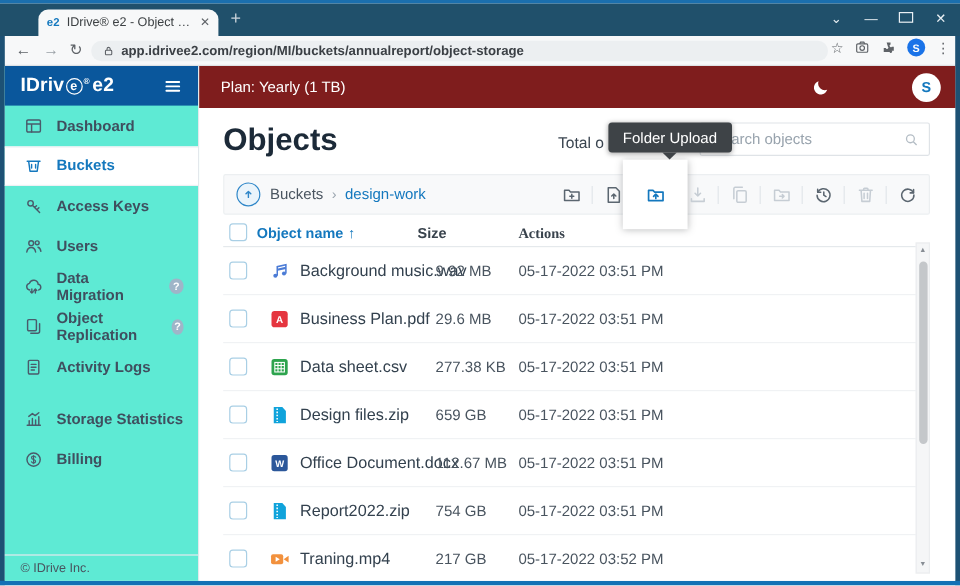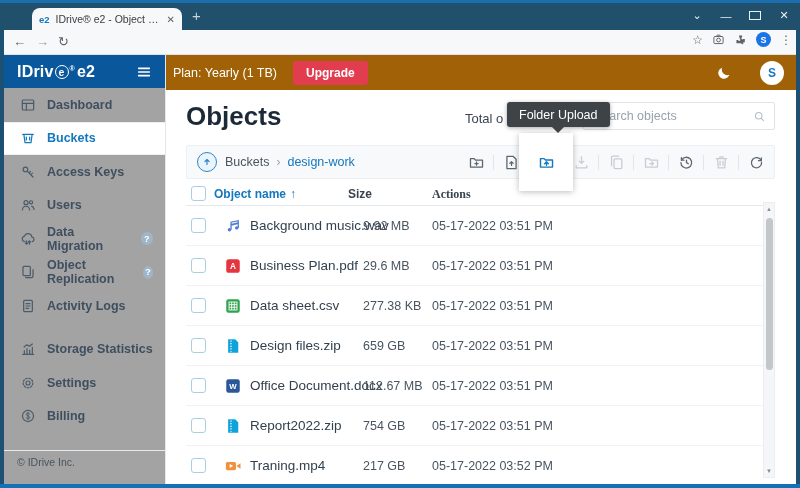--- a/index.html
+++ b/index.html
@@ -32,41 +32,41 @@
   .omni-lock{width:9px;height:9px;color:#5F6368;flex:0 0 auto;}
   .omni-url{font-size:11px;font-weight:bold;color:#3A3F44;white-space:nowrap;overflow:hidden;}
   .chrome-right{position:absolute;right:8px;top:2px;display:flex;align-items:center;gap:9px;}
   .cr-star{font-size:12px;color:#5F6368;}
   .cr-ic{width:13px;height:13px;color:#5F6368;}
   .cr-avatar{width:15px;height:15px;border-radius:50%;background:#1A73E8;color:#fff;font-size:9px;font-weight:bold;
              display:flex;align-items:center;justify-content:center;}
   .cr-dots{font-size:12px;color:#5F6368;}
 
   
-  .sidebar{position:absolute;left:4px;top:55px;width:162px;bottom:4px;background:#a3a3a3;border-right:1px solid #E3E8EC;}
+  .sidebar{position:absolute;left:4px;top:55px;width:162px;bottom:4px;background:#5eead4;border-right:1px solid #E3E8EC;}
   .side-logo{height:33px;background:#0A579C;display:flex;align-items:center;justify-content:space-between;padding:0 13px;}
   .logo-txt{color:#fff;font-weight:bold;font-size:16px;letter-spacing:.2px;display:flex;align-items:center;}
   .logo-e{display:inline-flex;align-items:center;justify-content:center;width:14px;height:14px;border:1.4px solid #fff;
           border-radius:50%;font-size:10.5px;margin:0 0 0 1px;}
   .logo-reg{font-size:7px;vertical-align:super;margin:-6px 2px 0 1px;}
   .hamburger{width:16px;height:16px;color:#fff;}
   .sitem{height:33.5px;display:flex;align-items:center;padding-left:16px;gap:11px;color:#3F4F5F;
          font-size:12.5px;font-weight:bold;cursor:default;}
   .sitem .sicon{width:16px;height:16px;color:#4A5B6B;flex:0 0 auto;}
   .sitem.active{background:#fff;color:#1478BE;border-top:1px solid #EDF1F4;border-bottom:1px solid #EDF1F4;}
   .sitem.active .sicon{color:#1478BE;}
   .sitem.g2{}
   .help{margin-left:auto;margin-right:12px;width:13px;height:13px;border-radius:50%;background:#9FB5C8;color:#fff;
         font-size:9px;font-weight:bold;display:flex;align-items:center;justify-content:center;}
-  .side-footer{position:absolute;left:0;right:0;bottom:0;height:34px;border-top:1px solid #E5EAEE;
+  .side-footer{position:absolute;left:0;right:0;bottom:0;height:22px;border-top:1px solid #E5EAEE;
                font-size:10.5px;color:#49545F;padding:5px 0 0 13px;}
 
   
-  .topbar{position:absolute;left:166px;right:4px;top:55px;height:35px;background:#a16207;
-          display:flex;align-items:center;padding:0 12px 0 7px;}
+  .topbar{position:absolute;left:166px;right:4px;top:55px;height:35px;background:#7f1d1d;
+          display:flex;align-items:center;padding:0 12px 0 18px;gap:40px;}
   .plan{color:#fff;font-size:12.5px;}
   .upgrade{margin-left:16px;background:#E23C4F;color:#fff;font-size:12px;font-weight:bold;border:none;
            padding:5px 13px;border-radius:3px;}
   .tb-spacer{flex:1;}
   .moon{width:16px;height:16px;color:#fff;margin-right:28px;}
   .tb-avatar{width:24px;height:24px;border-radius:50%;background:#fff;color:#1478BE;font-size:12px;font-weight:bold;
              display:flex;align-items:center;justify-content:center;}
 
   
   .main{position:absolute;left:166px;right:4px;top:90px;bottom:4px;background:#fff;overflow:hidden;}
@@ -138,20 +138,29 @@
     <span class="tab-fav">e2</span>
     <span class="tab-title">IDrive® e2 - Object storage</span>
     <span class="tab-close">✕</span>
   </div>
   <div class="newtab">+</div>
 
   <div class="chrome-toolbar">
     <span class="nav-glyph" style="left:13px">←</span>
     <span class="nav-glyph" style="left:36px;color:#9AA0A6">→</span>
     <span class="nav-glyph" style="left:58px">↻</span>
+    <div class="omnibox">
+      <span class="omni-lock">
+        <svg viewBox="0 0 24 24" fill="none" stroke="currentColor" stroke-width="2.4">
+            <rect x="5" y="10.5" width="14" height="10" rx="2"></rect>
+            <path d="M8.5 10.5V7.5a3.5 3.5 0 0 1 7 0v3"></path>
+          </svg>
+      </span>
+      <span class="omni-url">app.idrivee2.com/region/MI/buckets/annualreport/object-storage</span>
+    </div>
     <div class="chrome-right">
       <span class="cr-star">☆</span>
       <span class="cr-ic">
         <svg viewBox="0 0 24 24" fill="none" stroke="currentColor" stroke-width="1.8">
             <rect x="3.5" y="6.5" width="17" height="13" rx="2"></rect>
             <circle cx="12" cy="13" r="3.5"></circle>
             <path d="M8 6.5L9.5 4h5L16 6.5"></path>
           </svg>
       </span>
       <span class="cr-ic">
@@ -255,42 +264,32 @@
             <svg viewBox="0 0 24 24" fill="none" stroke="currentColor" stroke-width="1.8" stroke-linecap="round" stroke-linejoin="round">
               <path d="M4 20h16.5M6.5 20v-5.5M10.5 20v-8.5M14.5 20v-6.5M18.5 20V9.5"></path>
               <path d="M6 9l4.5-3.5L14 8l4.5-3.5"></path>
             </svg>
           </span>
           <span class="slabel">Storage Statistics</span>
         </div>
         <div class="sitem g2">
           <span class="sicon">
             <svg viewBox="0 0 24 24" fill="none" stroke="currentColor" stroke-width="1.8" stroke-linecap="round" stroke-linejoin="round">
-              <circle cx="12" cy="12" r="3"></circle>
-              <circle cx="12" cy="12" r="7.2" stroke-dasharray="2.6 2.3"></circle>
-            </svg>
-          </span>
-          <span class="slabel">Settings</span>
-        </div>
-        <div class="sitem g2">
-          <span class="sicon">
-            <svg viewBox="0 0 24 24" fill="none" stroke="currentColor" stroke-width="1.8" stroke-linecap="round" stroke-linejoin="round">
               <circle cx="12" cy="12" r="8.3"></circle>
               <path d="M12 7v10M14.6 9c-.5-1-1.5-1.5-2.6-1.5-1.4 0-2.5.9-2.5 2.1 0 2.9 5 1.6 5 4.6 0 1.2-1.1 2.1-2.5 2.1-1.1 0-2.1-.5-2.6-1.5" stroke-width="1.5"></path>
             </svg>
           </span>
           <span class="slabel">Billing</span>
         </div>
       </div>
     <div class="side-footer">© IDrive Inc.</div>
   </div>
 
   <div class="topbar">
     <span class="plan">Plan: Yearly (1 TB)</span>
-    <button class="upgrade">Upgrade</button>
     <span class="tb-spacer"></span>
     <span class="moon">
       <svg viewBox="0 0 24 24" fill="currentColor">
           <path d="M20 14.8A8.5 8.5 0 0 1 9.2 4a8.5 8.5 0 1 0 10.8 10.8z"></path>
         </svg>
     </span>
     <span class="tb-avatar">S</span>
   </div>
 
   <div class="main">

